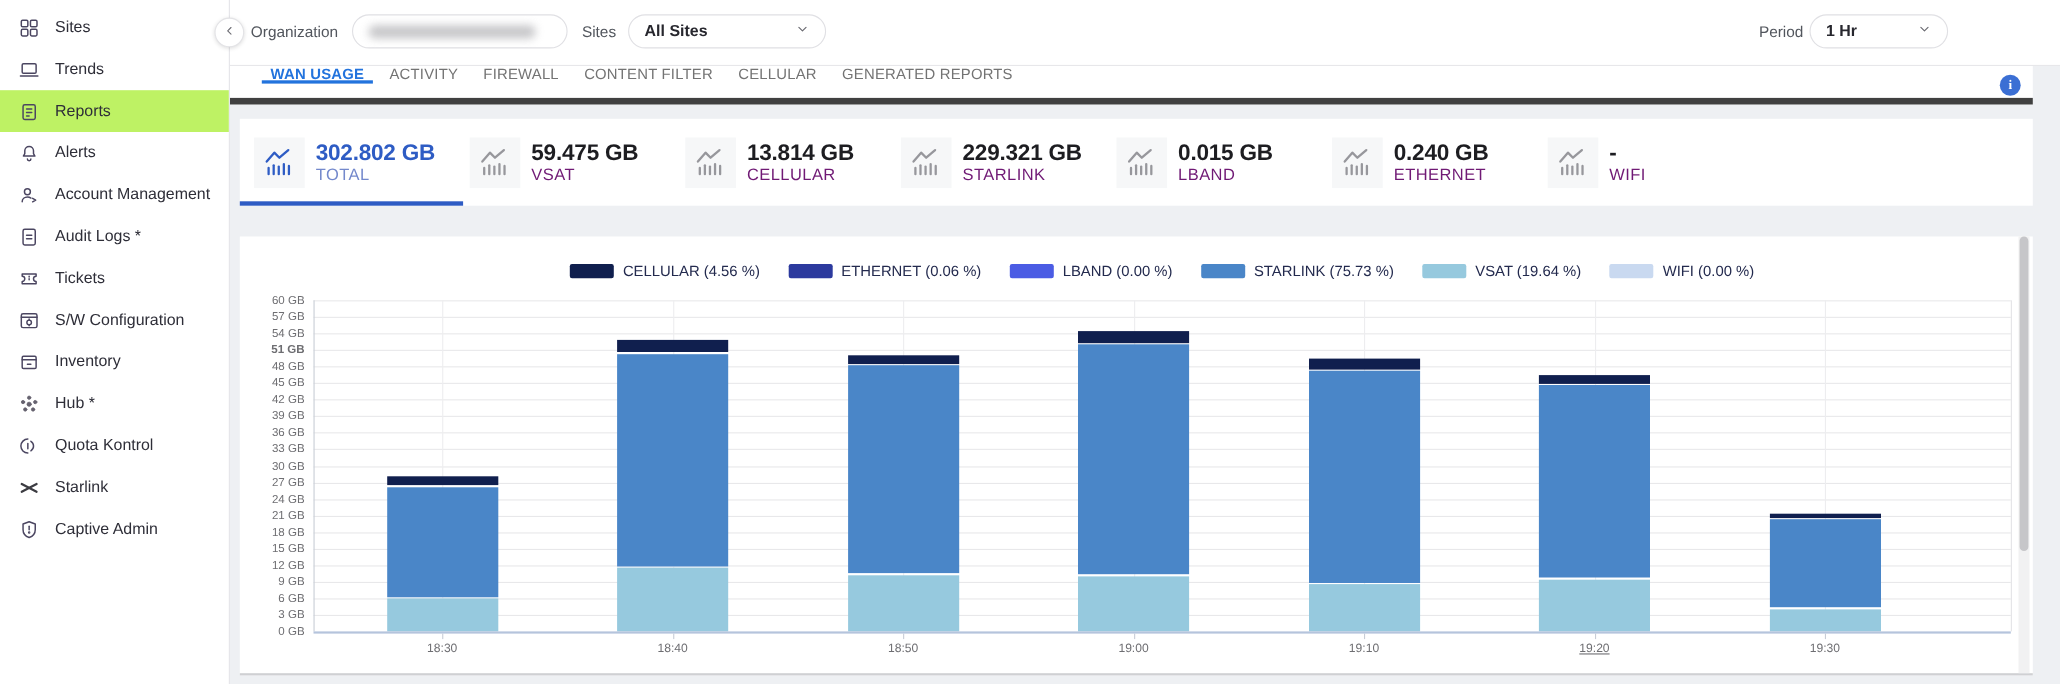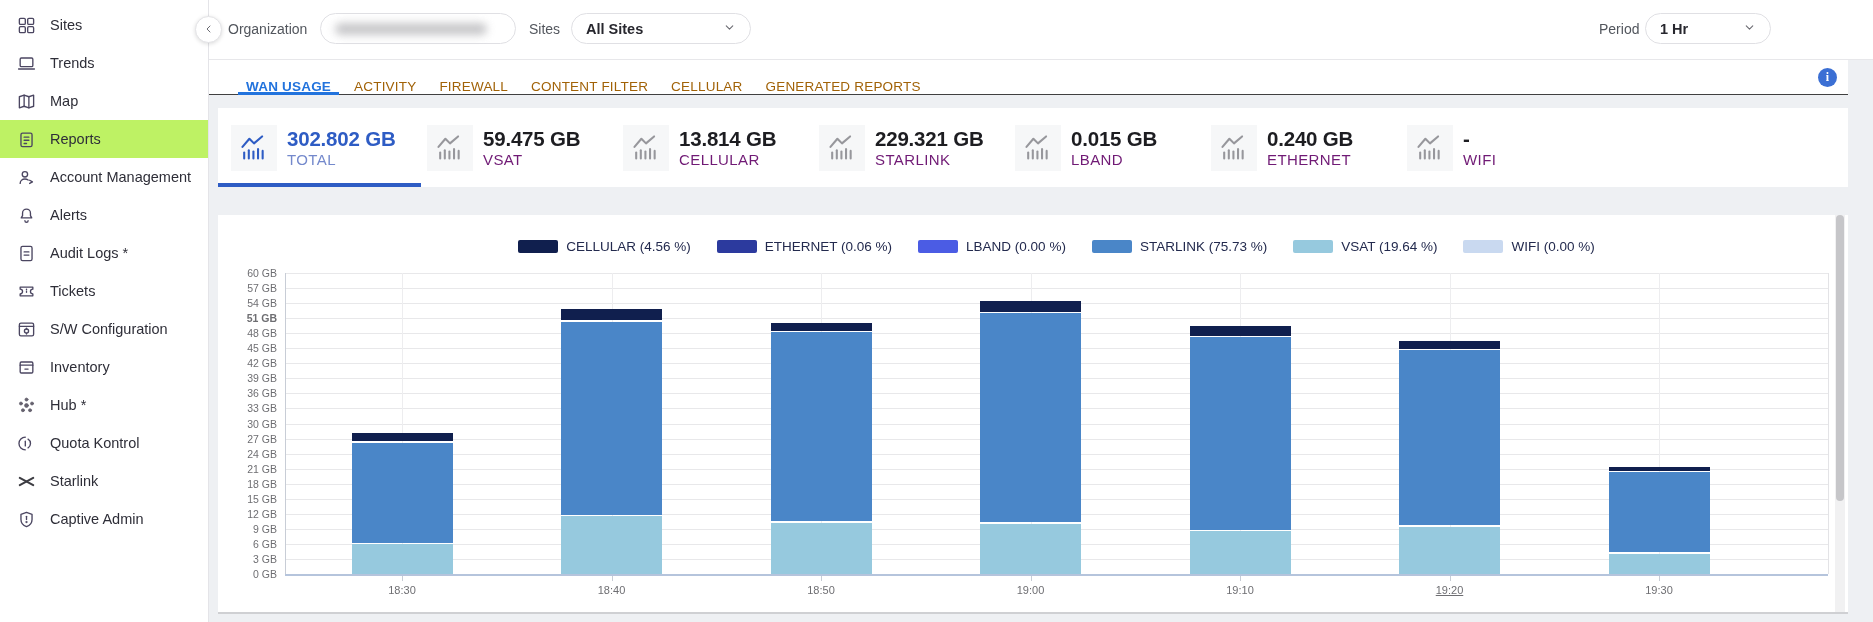--- a/index.html
+++ b/index.html
@@ -25,22 +25,22 @@
   .pill{position:absolute;top:13px;height:31px;border:1px solid #e0e0e4;border-radius:16px;background:#fff;
         display:flex;align-items:center;box-sizing:border-box;padding:0 14px;cursor:pointer}
   .blur-blob{width:152px;height:12px;border-radius:6px;background:#b9b9bc;filter:blur(4px);opacity:.8}
   .sel-text{font-size:14.5px;font-weight:700;color:#27272e}
   .chev{margin-left:auto}
   .chev svg,.back-btn svg{stroke:#6b6b72;fill:none;stroke-width:2;stroke-linecap:round;stroke-linejoin:round}
 
   
   .content{position:absolute;left:209px;top:59px;width:1664px;height:563px}
   .tabbar{position:absolute;top:1px;left:0;width:1639px;height:35px;background:#fff;
-          border-bottom:1px solid #404040;display:flex;align-items:flex-end;padding-left:29px;box-sizing:border-box}
-  .tab{font-size:13.5px;color:#a16207;letter-spacing:.2px;font-weight:500;display:flex;align-items:center;
+          border-bottom:6px solid #404040;display:flex;align-items:flex-start;padding-left:29px;box-sizing:border-box}
+  .tab{font-size:13.5px;color:#737373;letter-spacing:.2px;font-weight:500;display:flex;align-items:center;
        padding:0 8px;margin-right:7px;position:relative;cursor:pointer;white-space:nowrap}
   .tab.active{color:#2273dd;font-weight:700}
   .tab.active::after{content:"";position:absolute;left:0;right:0;bottom:-1px;height:3px;background:#2273dd}
   .info-icon{position:absolute;left:1609px;top:8px;width:19px;height:19px;border-radius:50%;background:#3b6fd4;
              color:#fff;font-size:12px;font-weight:700;font-family:"Liberation Serif",serif;
              display:flex;align-items:center;justify-content:center;cursor:pointer}
 
   
   .cards{position:absolute;top:49px;left:9px;width:1630px;height:79px;background:#fff;display:flex;
          padding-left:13px;box-sizing:border-box}
@@ -90,59 +90,49 @@
       </div>
       <div class="side-item">
         <span class="ic">
           <svg width="19" height="19" viewBox="0 0 24 24">
             <rect x="4" y="5" width="16" height="11" rx="1.5"></rect>
             <line x1="2" y1="19" x2="22" y2="19"></line>
           </svg>
         </span>
         <span class="lb">Trends</span>
       </div>
-      <div class="side-item">
-        <span class="ic">
-          <svg width="19" height="19" viewBox="0 0 24 24">
-            <path d="M3 6l6-2 6 2 6-2v14l-6 2-6-2-6 2z"></path>
-            <line x1="9" y1="4" x2="9" y2="18"></line>
-            <line x1="15" y1="6" x2="15" y2="20"></line>
-          </svg>
-        </span>
-        <span class="lb">Map</span>
-      </div>
       <div class="side-item active">
         <span class="ic">
           <svg width="19" height="19" viewBox="0 0 24 24">
             <rect x="5" y="4" width="14" height="17" rx="2"></rect>
             <line x1="9" y1="9" x2="15" y2="9"></line>
             <line x1="9" y1="13" x2="15" y2="13"></line>
             <line x1="9" y1="17" x2="12" y2="17"></line>
           </svg>
         </span>
         <span class="lb">Reports</span>
       </div>
       <div class="side-item">
         <span class="ic">
           <svg width="19" height="19" viewBox="0 0 24 24">
+            <path d="M12 4a5 5 0 0 1 5 5v3.2l1.6 2.8H5.4L7 12.2V9a5 5 0 0 1 5-5z"></path>
+            <path d="M10 18.5a2 2 0 0 0 4 0"></path>
+          </svg>
+        </span>
+        <span class="lb">Alerts</span>
+      </div>
+      <div class="side-item">
+        <span class="ic">
+          <svg width="19" height="19" viewBox="0 0 24 24">
             <circle cx="10" cy="8" r="3.4"></circle>
             <path d="M4 19.5c0-3.4 2.7-5.6 6-5.6 1.6 0 3 .5 4.1 1.3"></path>
             <polyline points="16,15.5 19.5,17.5 16,19.5"></polyline>
           </svg>
         </span>
         <span class="lb">Account Management</span>
-      </div>
-      <div class="side-item">
-        <span class="ic">
-          <svg width="19" height="19" viewBox="0 0 24 24">
-            <path d="M12 4a5 5 0 0 1 5 5v3.2l1.6 2.8H5.4L7 12.2V9a5 5 0 0 1 5-5z"></path>
-            <path d="M10 18.5a2 2 0 0 0 4 0"></path>
-          </svg>
-        </span>
-        <span class="lb">Alerts</span>
       </div>
       <div class="side-item">
         <span class="ic">
           <svg width="19" height="19" viewBox="0 0 24 24">
             <rect x="5" y="3" width="14" height="18" rx="2"></rect>
             <line x1="9" y1="10" x2="15" y2="10"></line>
             <line x1="9" y1="14" x2="15" y2="14"></line>
           </svg>
         </span>
         <span class="lb">Audit Logs *</span>

